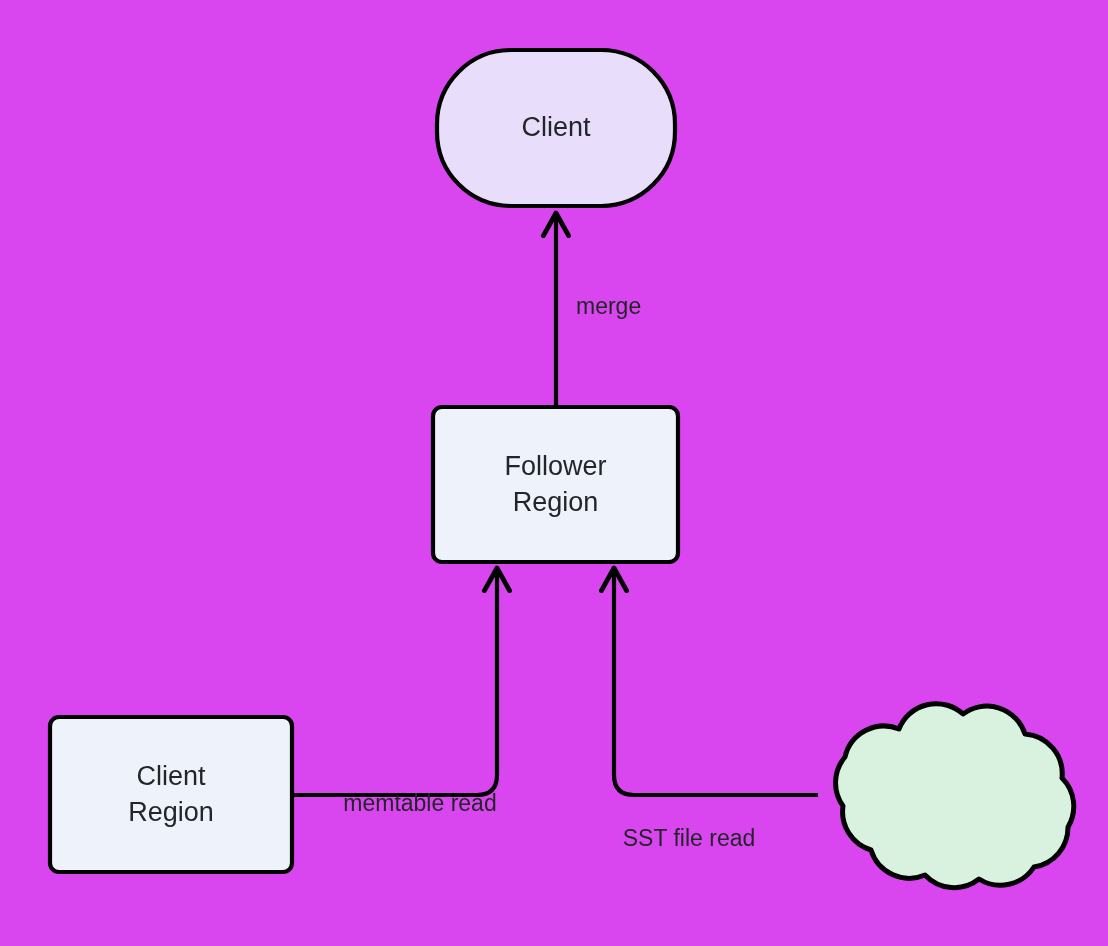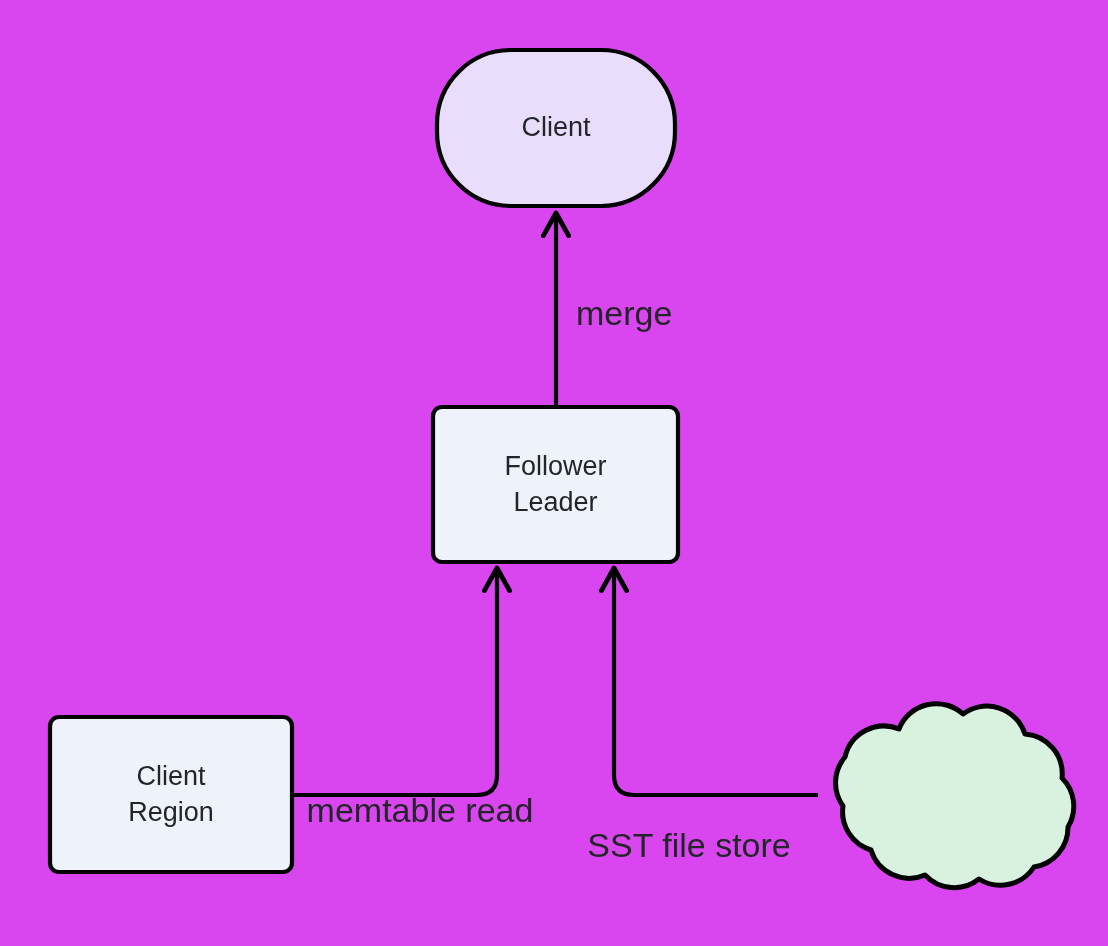--- a/index.html
+++ b/index.html
@@ -38,21 +38,21 @@
     font-family: "Liberation Sans", sans-serif;
     font-size: 27px;
     line-height: 1.32;
     white-space: pre-line;
     pointer-events: none;
   }
   .edge-label {
     position: absolute;
     color: #232529;
     font-family: "Liberation Sans", sans-serif;
-    font-size: 34px;
+    font-size: 23px;
     line-height: 1.2;
     white-space: nowrap;
   }
   .edge-label.centered {
     transform: translateX(-50%);
   }
 </style>
 </head>
 <body>
 
@@ -90,25 +90,25 @@
 
     <path d="M 292 795 L 477 795 Q 497 795 497 775 L 497 570" fill="none" stroke="#000000" stroke-width="4.2" stroke-linecap="butt" marker-end="url(#arrowhead)"></path>
 
     <path d="M 818 795 L 634 795 Q 614 795 614 775 L 614 570" fill="none" stroke="#000000" stroke-width="4.2" stroke-linecap="butt" marker-end="url(#arrowhead)"></path>
 
   </svg>
 
   <div class="node-label" style="left:437px; top:50px; width:238px; height:156px;">Client</div>
 
   <div class="node-label" style="left:433px; top:407px; width:245px; height:155px;">Follower
-Leader</div>
+Region</div>
 
   <div class="node-label" style="left:50px; top:717px; width:242px; height:155px;">Client
 Region</div>
 
 
   <div class="edge-label" style="left:576px; top:293px;">merge</div>
 
   <div class="edge-label centered" style="left:420px; top:790px;">memtable read</div>
 
-  <div class="edge-label centered" style="left:689px; top:825px;">SST file store</div>
+  <div class="edge-label centered" style="left:689px; top:825px;">SST file read</div>
 
 </div>
 
 </body></html>

